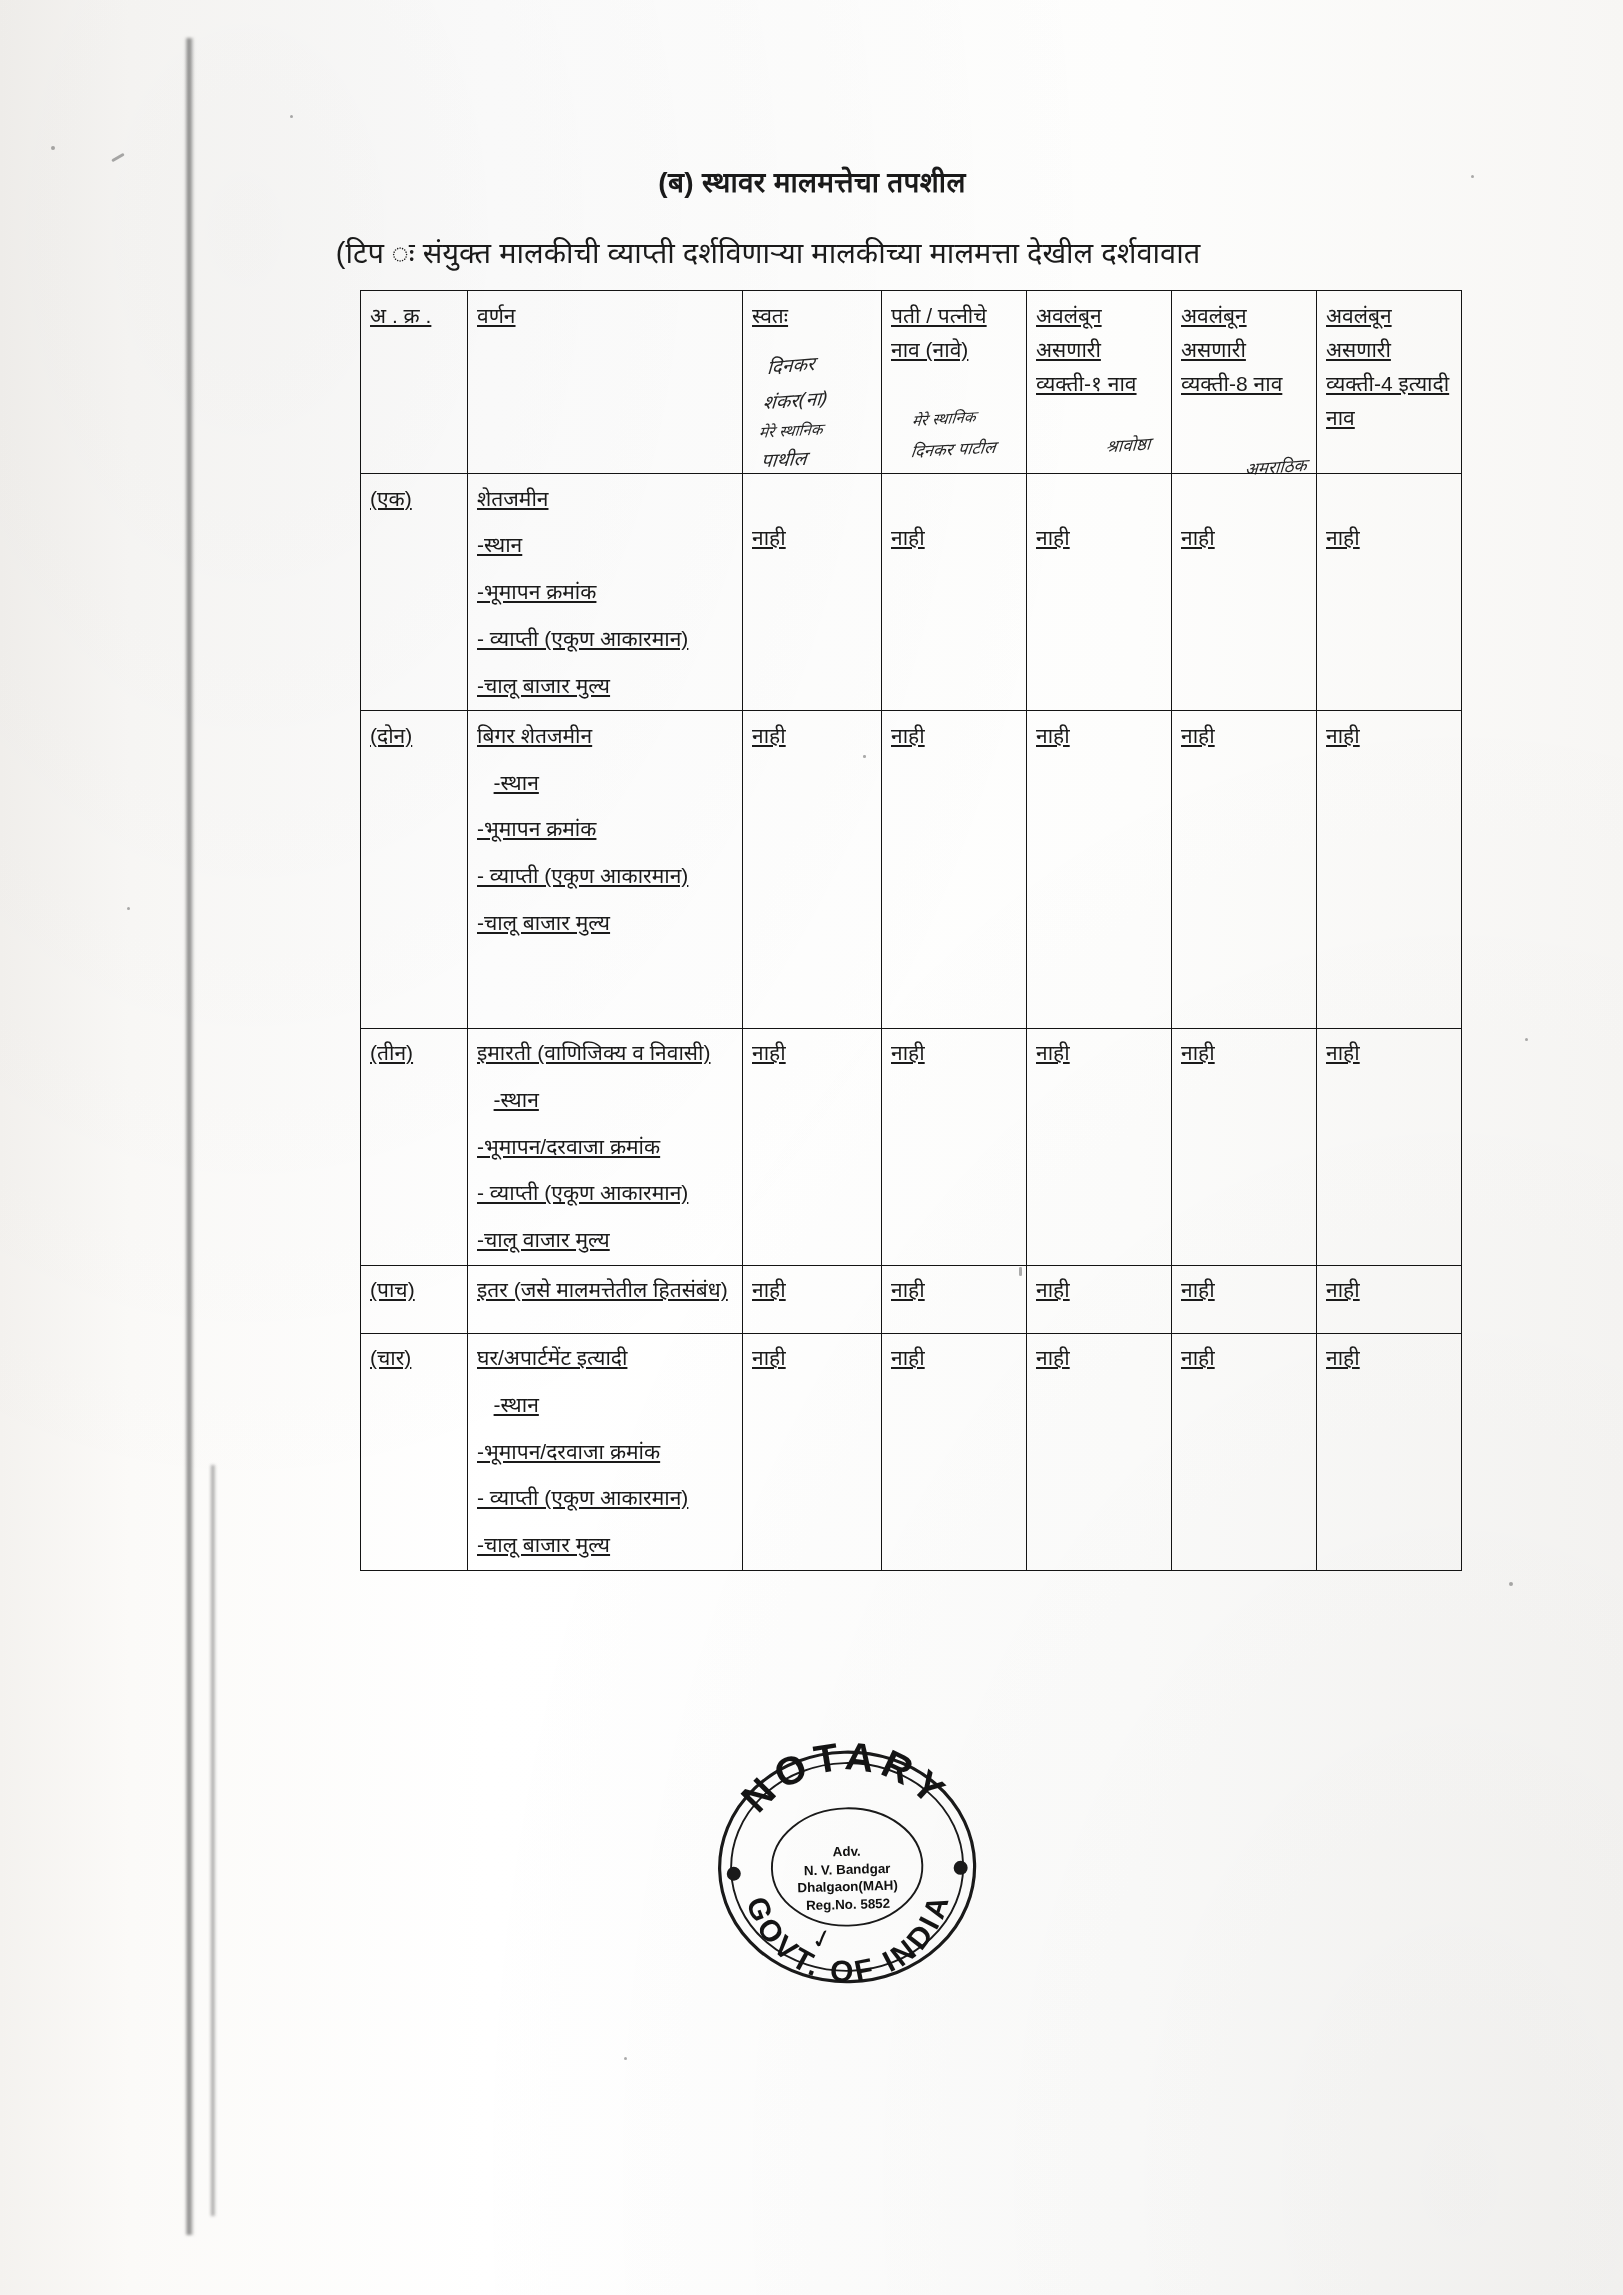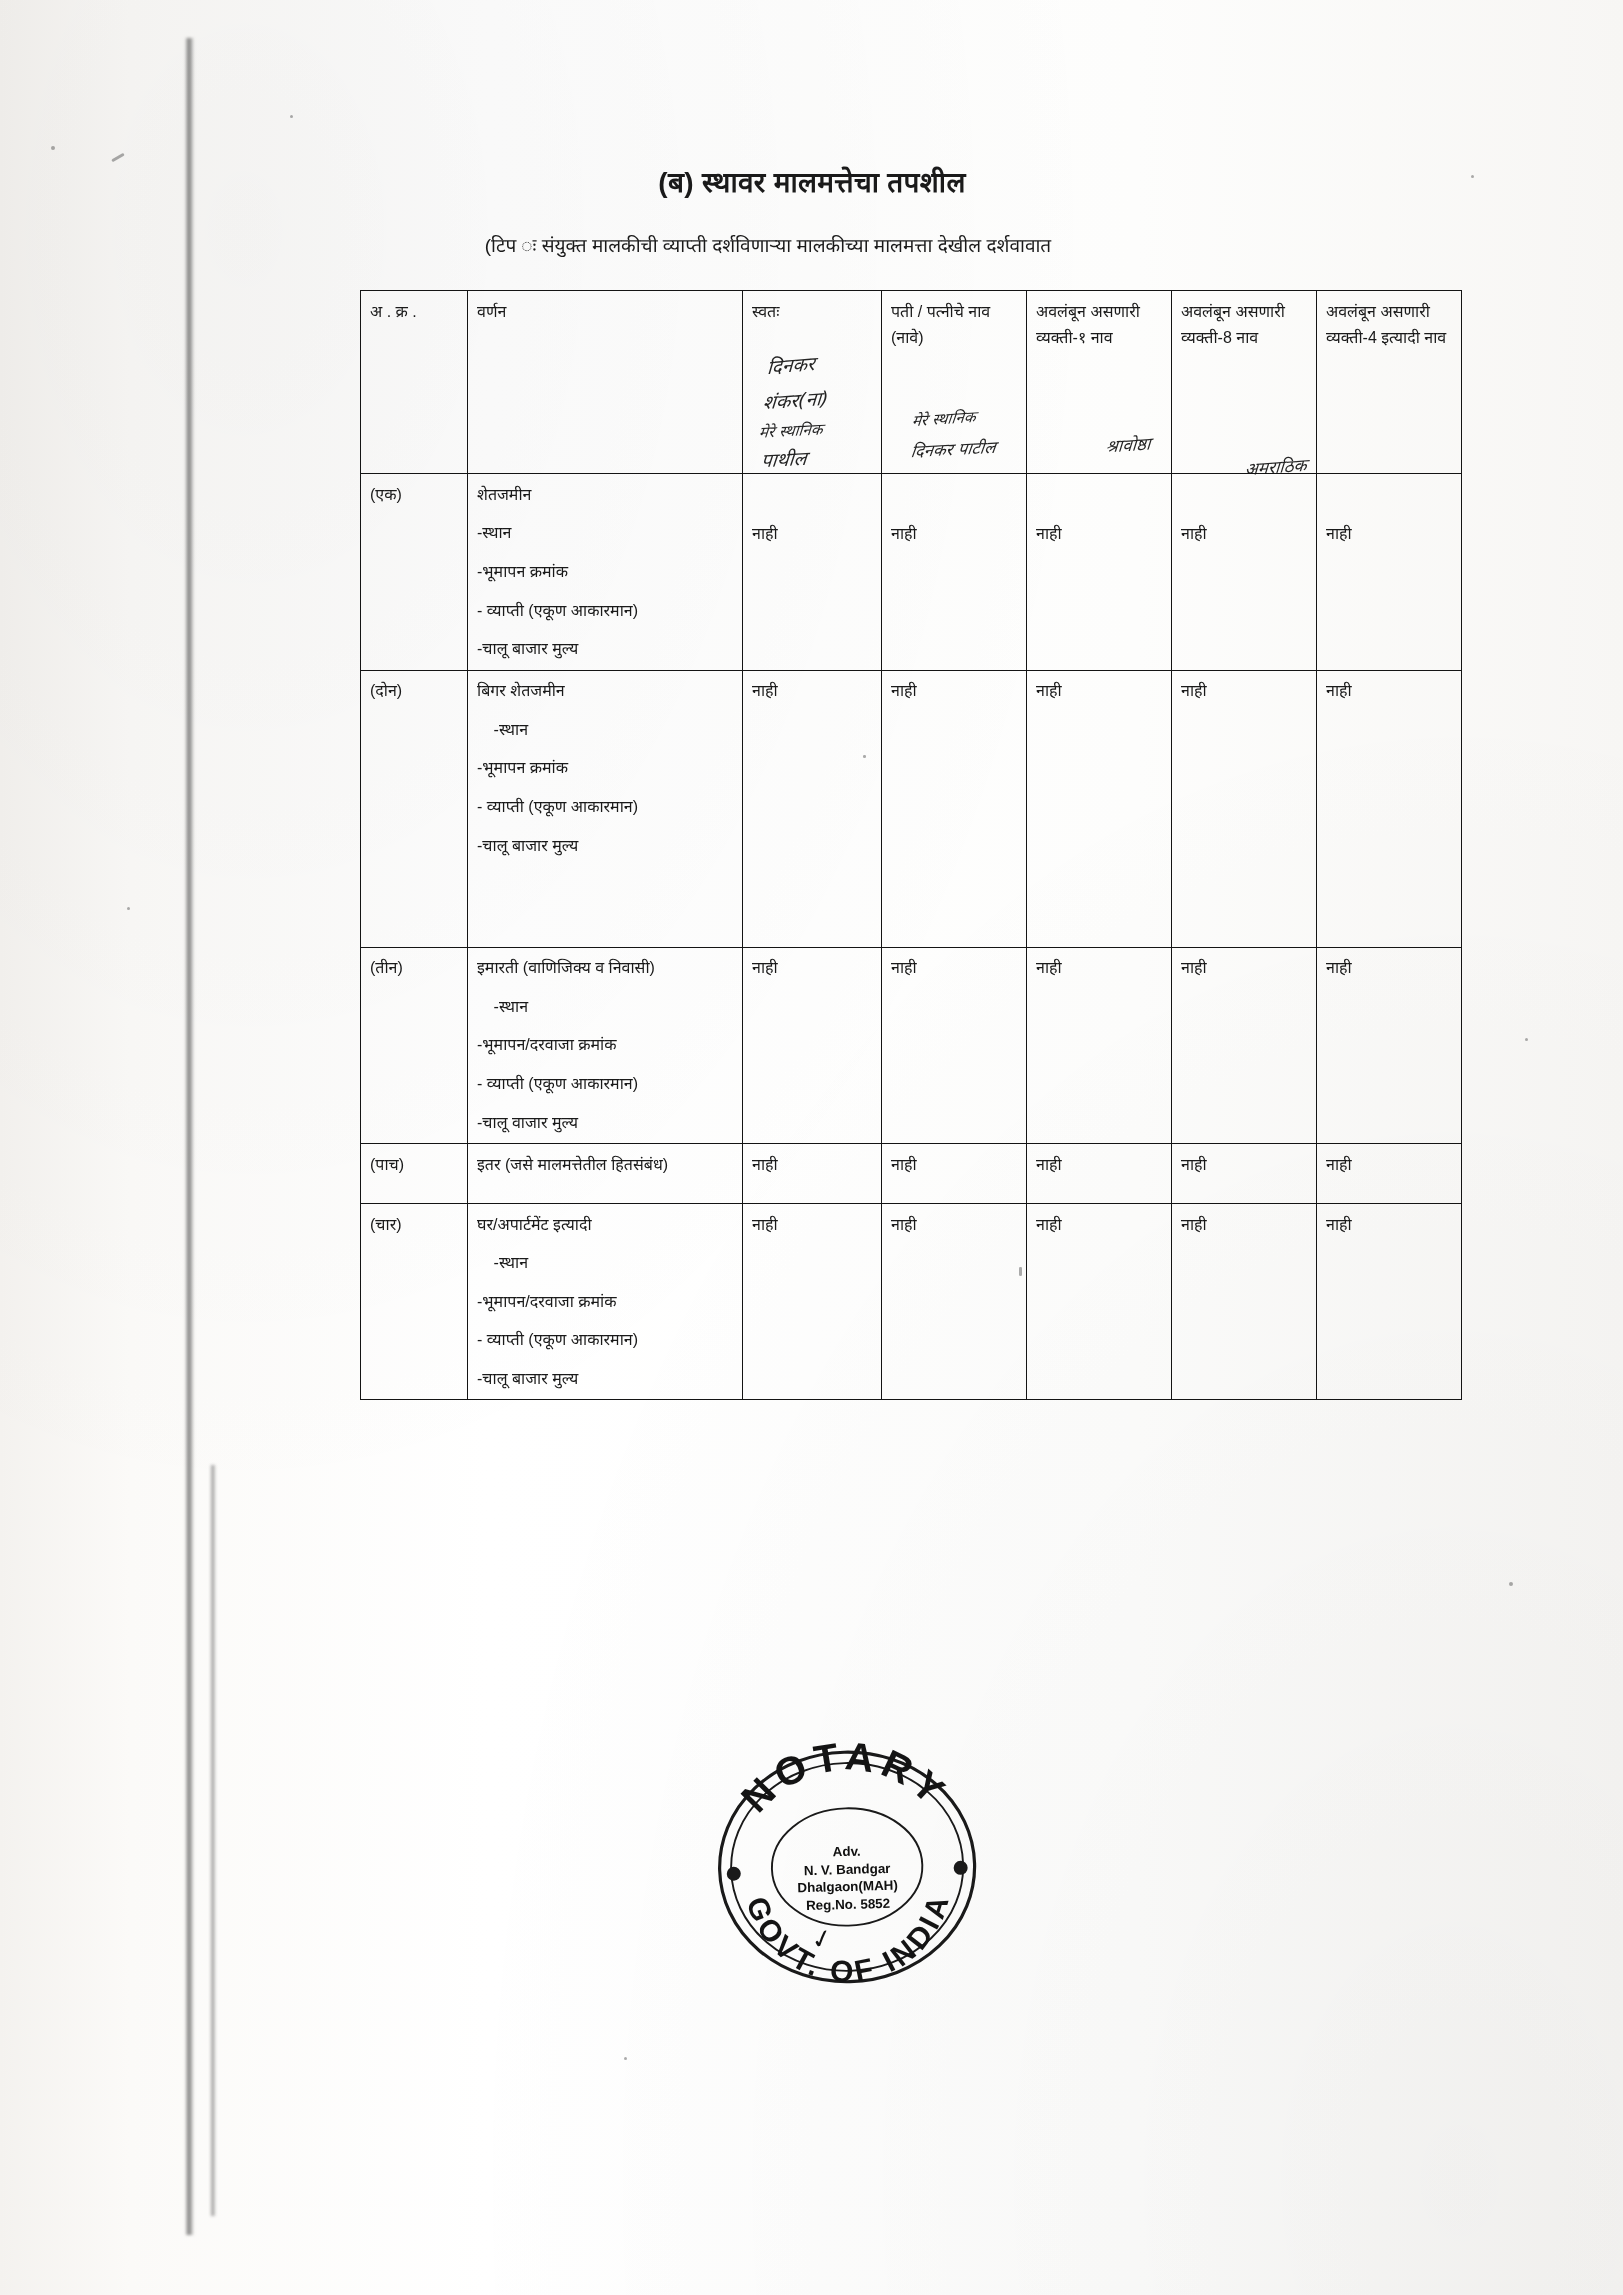--- a/index.html
+++ b/index.html
@@ -67,37 +67,38 @@
     font-weight: bold;
     letter-spacing: 0.3px;
   }
 
   .doc-note {
     position: absolute;
     left: 0;
     top: 232px;
     width: 1536px;
     text-align: center;
-    font-size: 19px;
+    font-size: 29px;
   }
 
   table.main {
     position: absolute;
     left: 360px;
     top: 290px;
     width: 1102px;
     border-collapse: collapse;
     table-layout: fixed;
   }
   table.main td {
     border: 1.3px solid #141414;
     vertical-align: top;
     padding: 7.6px 7.6px 7.6px 9px;
-    font-size: 16px;
+    font-size: 21px;
     line-height: 1.62;
+    text-decoration: underline;
   }
   .col-sr   { width: 107px; }
   .col-desc { width: 275px; }
   .col-self { width: 139px; }
   .col-sp   { width: 145px; }
   .col-d1   { width: 145px; }
   .col-d2   { width: 145px; }
   .col-d3   { width: 145px; }
 
   .hdr td { font-size: 20px; line-height: 1.5; height: 167px; }

